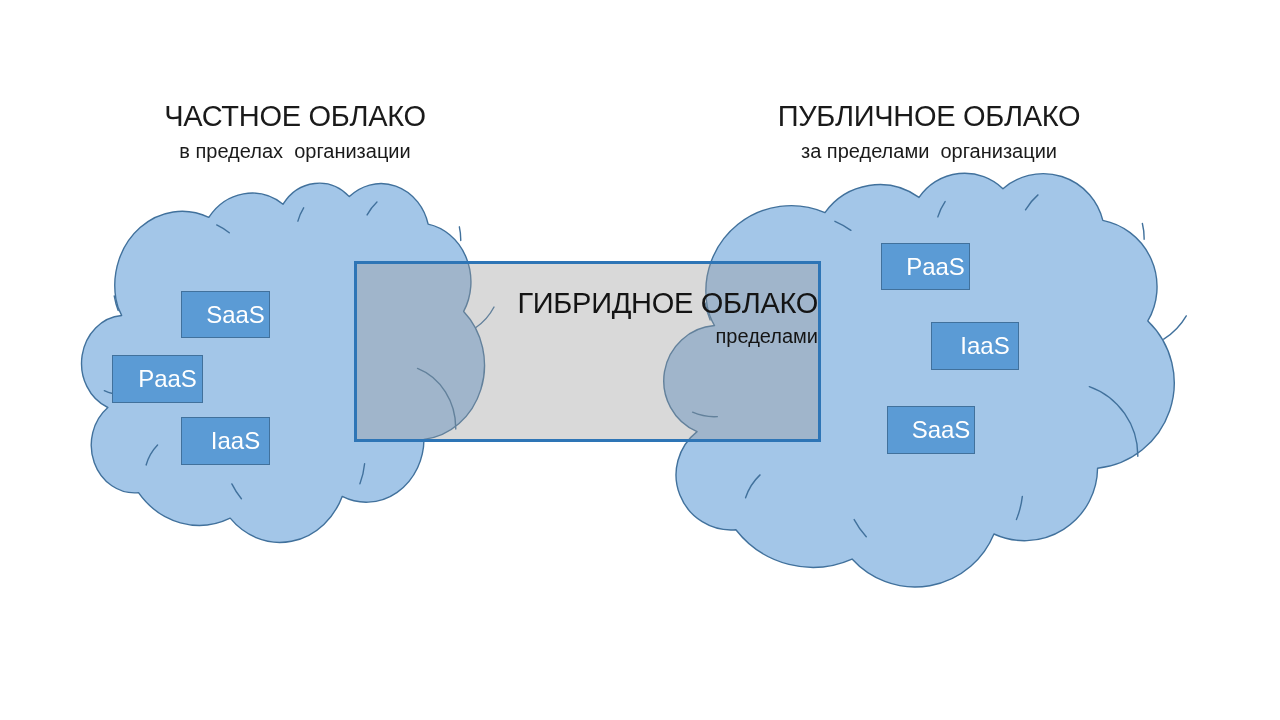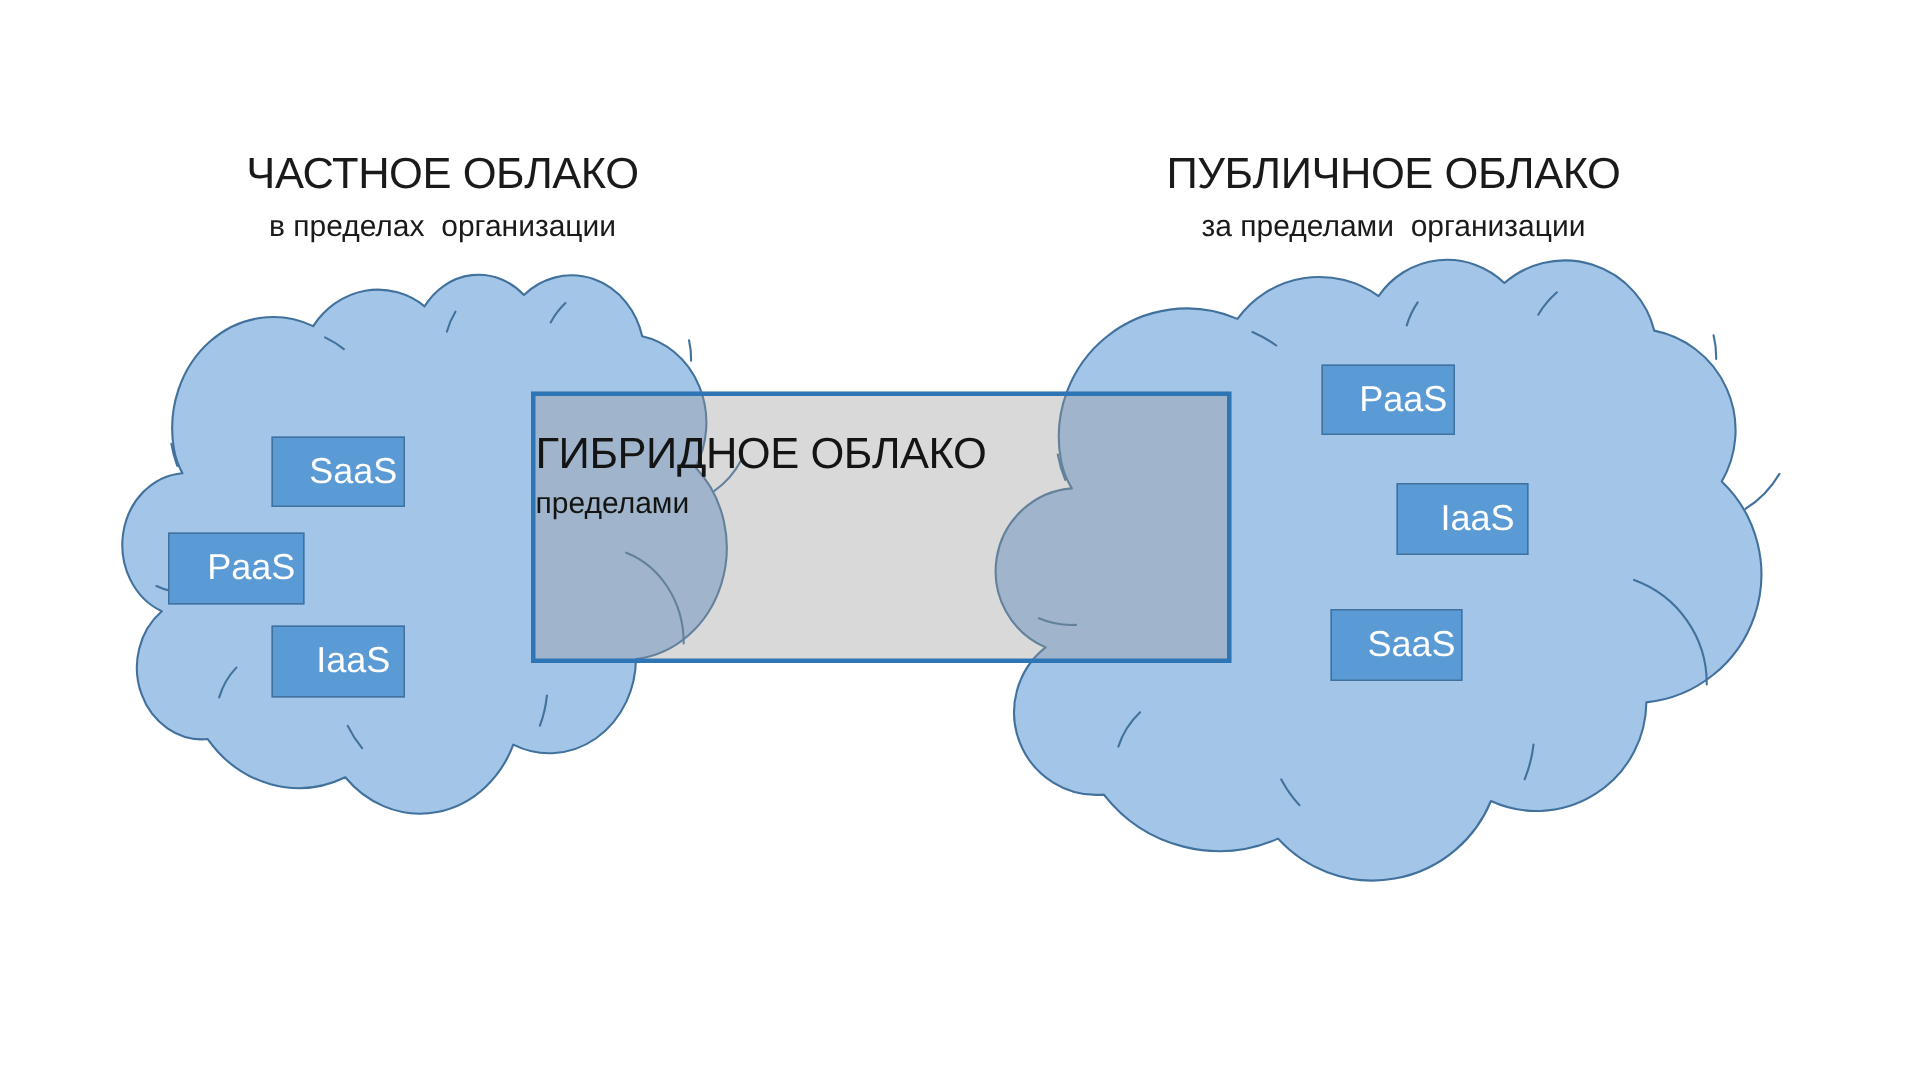--- a/index.html
+++ b/index.html
@@ -15,21 +15,21 @@
   .heading .title{font-size:29px;letter-spacing:-0.3px;line-height:34px;white-space:pre;}
   .heading .subtitle{font-size:20px;line-height:26px;margin-top:5px;white-space:pre;}
   .service-box{
     position:absolute;display:flex;align-items:center;justify-content:center;
     background:var(--box-fill);border:1px solid var(--box-stroke);
     color:var(--box-text);font-size:24px;box-sizing:border-box;padding-left:20px;
   }
   .hybrid-rect{
     position:absolute;left:354px;top:261px;width:461px;height:175px;
     background:var(--rect-fill);border:3px solid var(--rect-stroke);
-    text-align:left;color:var(--hybrid-color);
+    text-align:right;color:var(--hybrid-color);
   }
   .hybrid-rect .title{margin-top:22px;font-size:29px;letter-spacing:-0.3px;line-height:34px;white-space:pre;}
   .hybrid-rect .subtitle{font-size:20px;line-height:26px;margin-top:3px;white-space:pre;}
 </style>
 </head>
 <body>
 
 <div class="canvas">
 
   <svg class="cloud" style="left:77px;top:183px;width:431px;height:349px" viewBox="0 0 43200 43200" preserveAspectRatio="none">

